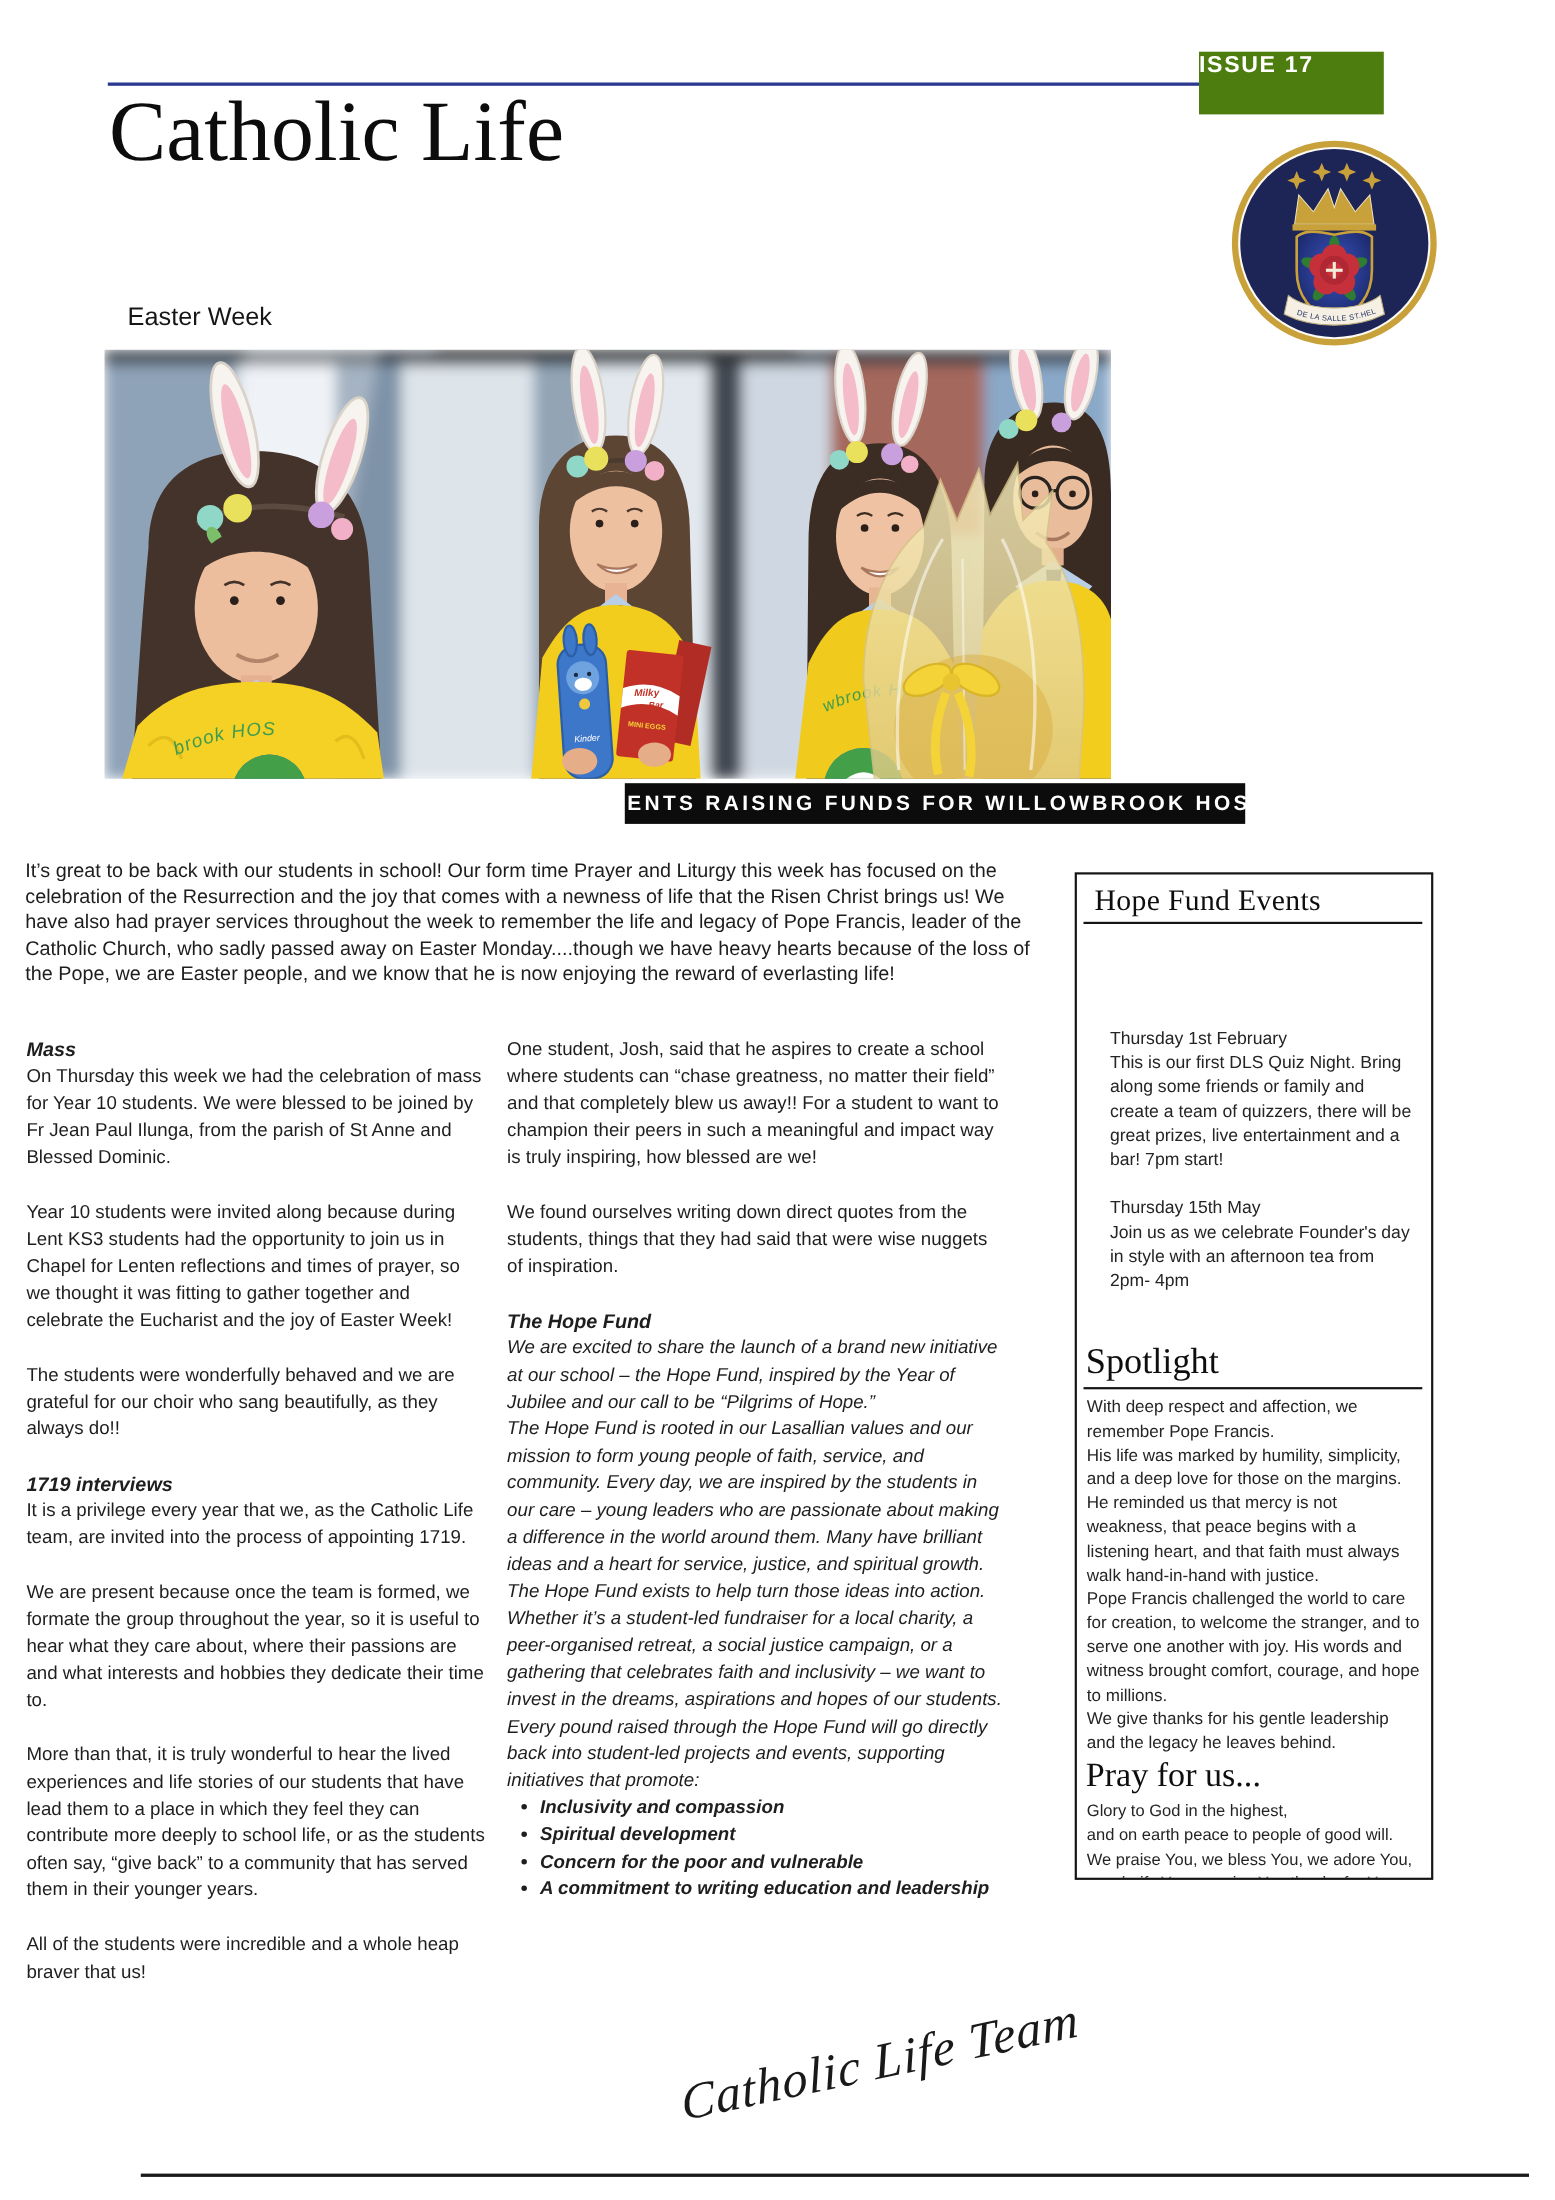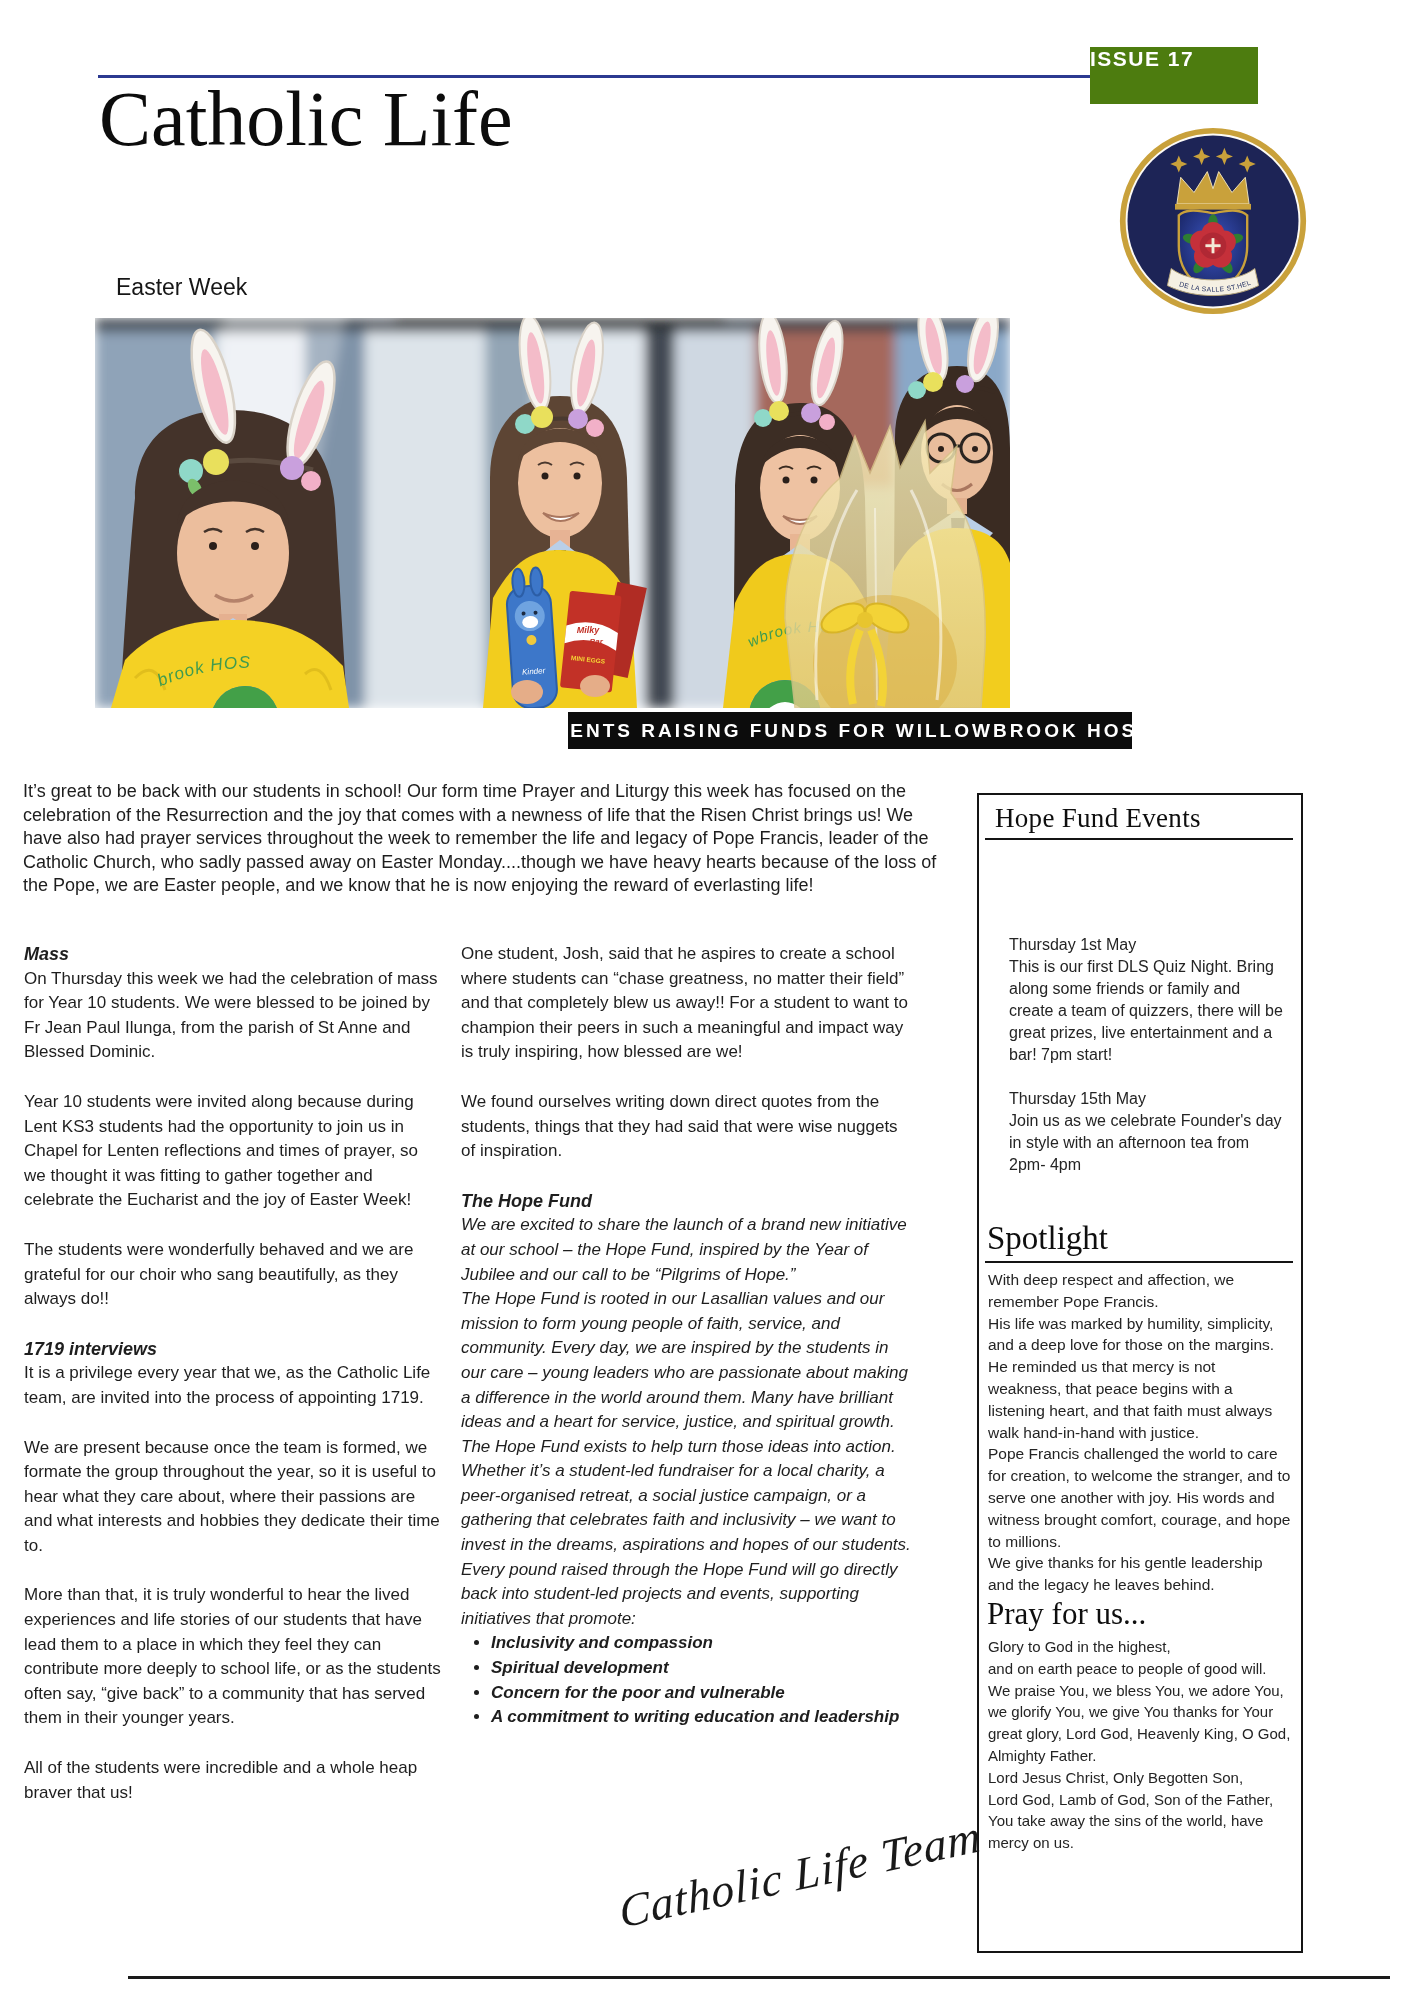--- a/index.html
+++ b/index.html
@@ -29,21 +29,21 @@
   .col-left{left:24px;top:942px;width:418px;font-size:17px;line-height:24.6px;}
   .col-mid{left:461px;top:942px;width:452px;font-size:17px;line-height:24.6px;}
   .para{margin:0 0 25px 0;}
   .para-tight{margin:0;}
   .h-col{font-weight:bold;font-style:italic;font-size:18px;margin:0;line-height:24.6px;}
   .it{font-style:italic;}
   .col-mid ul{margin:0;padding-left:30px;}
   .col-mid li{font-weight:bold;font-style:italic;line-height:24.6px;}
 
   
-  .sidebar{left:977px;top:793px;width:326px;height:1160px;border:2px solid #141414;
+  .sidebar{left:977px;top:793px;width:326px;height:916px;border:2px solid #141414;
            box-sizing:border-box;overflow:hidden;}
   .sb-title{font-family:"Liberation Serif",serif;font-size:27px;margin:8px 8px 0 16px;
             letter-spacing:0.3px;color:#0e0e0e;}
   .sb-rule{border-top:2px solid #141414;margin:4px 8px 0 6px;height:0;}
   .sb-events{margin:94px 12px 0 30px;font-size:16px;line-height:22px;color:#242424;}
   .sb-gap{height:22px;}
   .sb-h2{font-family:"Liberation Serif",serif;font-size:33px;margin:44px 8px 0 8px;color:#0e0e0e;}
   .sb-h3{font-family:"Liberation Serif",serif;font-size:31px;margin:0 8px 0 8px;color:#0e0e0e;}
   .sb-body{margin:6px 10px 0 9px;font-size:15.5px;line-height:21.8px;color:#242424;}
   .sb-body2{margin:4px 10px 0 9px;font-size:15px;line-height:21.8px;color:#242424;}
@@ -351,21 +351,21 @@
       <li>Spiritual development</li>
       <li>Concern for the poor and vulnerable</li>
       <li>A commitment to writing education and leadership</li>
     </ul>
   </div>
 
   <div class="abs sidebar">
     <div class="sb-title">Hope Fund Events</div>
     <div class="sb-rule"></div>
     <div class="sb-events">
-      <div>Thursday 1st May</div>
+      <div>Thursday 1st February</div>
       <div>This is our first DLS Quiz Night. Bring along some friends or family and create a team of quizzers, there will be great prizes, live entertainment and a bar! 7pm start!</div>
       <div class="sb-gap"></div>
       <div>Thursday 15th May</div>
       <div>Join us as we celebrate Founder's day in style with an afternoon tea from 2pm- 4pm</div>
     </div>
     <div class="sb-h2">Spotlight</div>
     <div class="sb-rule"></div>
     <div class="sb-body">
       <p>With deep respect and affection, we remember Pope Francis.</p>
       <p>His life was marked by humility, simplicity, and a deep love for those on the margins. He reminded us that mercy is not weakness, that peace begins with a listening heart, and that faith must always walk hand-in-hand with justice.</p>

